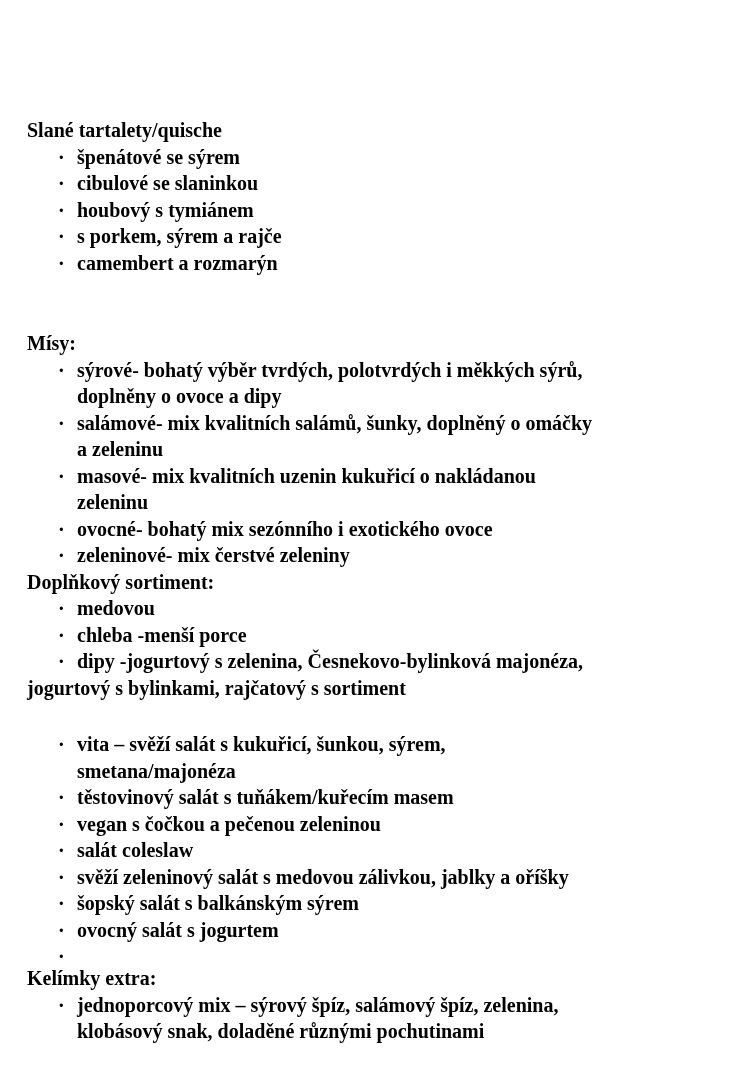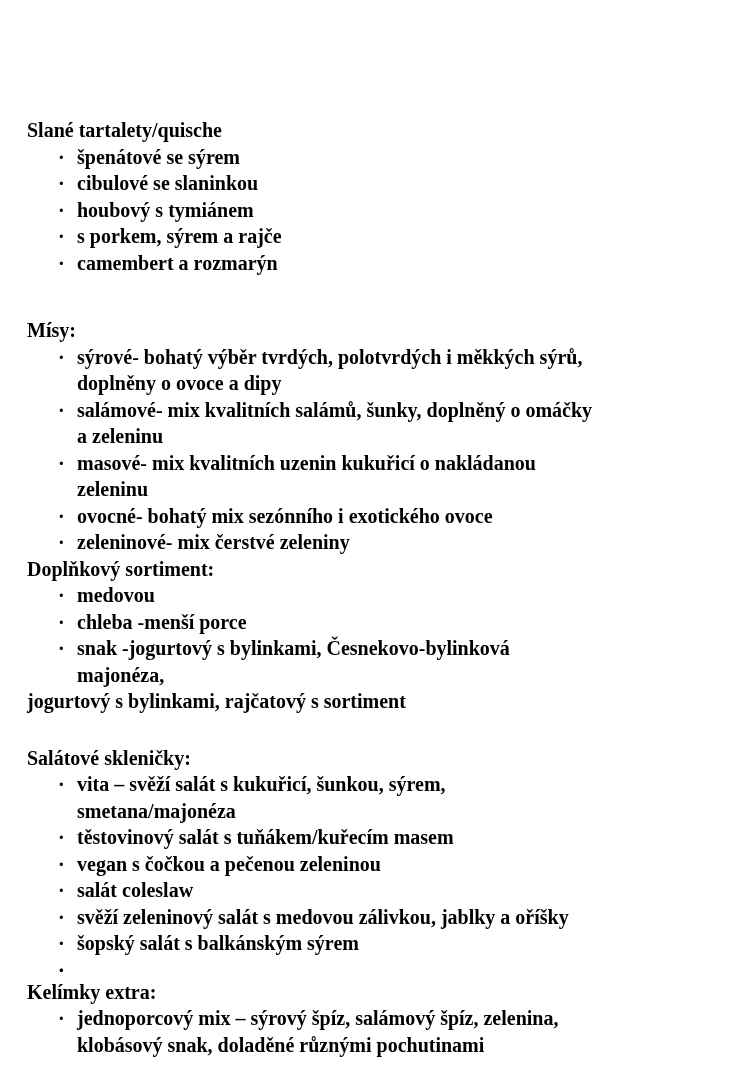--- a/index.html
+++ b/index.html
@@ -40,21 +40,21 @@
     position: relative;
     padding-left: 50px;
   }
   .bullet {
     position: absolute;
     left: 31px;
     top: 0;
   }
   .overflow-line { margin: 0; }
 
-  .s1 { margin-top: 41px; }
+  .s1 { margin-top: 54px; }
   .s2 { margin-top: 0; }
   .s3 { margin-top: 30px; }
   .s4 { margin-top: 22px; }
   .s4 li.item { margin-right: -30px; }
 </style>
 </head>
 <body>
 
 <div class="page">
 
@@ -116,28 +116,27 @@
       <li class="item">
         <span class="bullet">·</span>
         <span class="txt">medovou</span>
       </li>
       <li class="item">
         <span class="bullet">·</span>
         <span class="txt">chleba -menší porce</span>
       </li>
       <li class="item">
         <span class="bullet">·</span>
-        <span class="txt">snak -jogurtový s bylinkami, Česnekovo-bylinková majonéza,</span>
+        <span class="txt">dipy -jogurtový s zelenina, Česnekovo-bylinková majonéza,</span>
       </li>
     </ul>
     <p class="overflow-line">jogurtový s bylinkami, rajčatový s sortiment</p>
   </section>
 
   <section class="menu-section s3">
-    <h2 class="sec-title">Salátové skleničky:</h2>
     <ul class="items">
       <li class="item">
         <span class="bullet">·</span>
         <span class="txt">vita – svěží salát s kukuřicí, šunkou, sýrem, smetana/majonéza</span>
       </li>
       <li class="item">
         <span class="bullet">·</span>
         <span class="txt">těstovinový salát s tuňákem/kuřecím masem</span>
       </li>
       <li class="item">
@@ -151,20 +150,21 @@
       <li class="item">
         <span class="bullet">·</span>
         <span class="txt">svěží zeleninový salát s medovou zálivkou, jablky a oříšky</span>
       </li>
       <li class="item">
         <span class="bullet">·</span>
         <span class="txt">šopský salát s balkánským sýrem</span>
       </li>
       <li class="item">
         <span class="bullet">·</span>
+        <span class="txt">ovocný salát s jogurtem</span>
       </li>
       <li class="item">
         <span class="bullet">·</span>
       </li>
     </ul>
   </section>
 
   <section class="menu-section s4">
     <h2 class="sec-title">Kelímky extra:</h2>
     <ul class="items">

